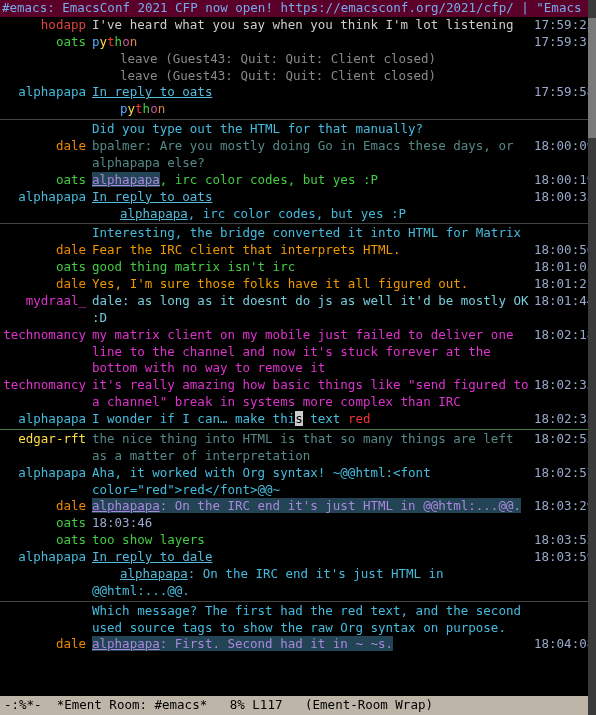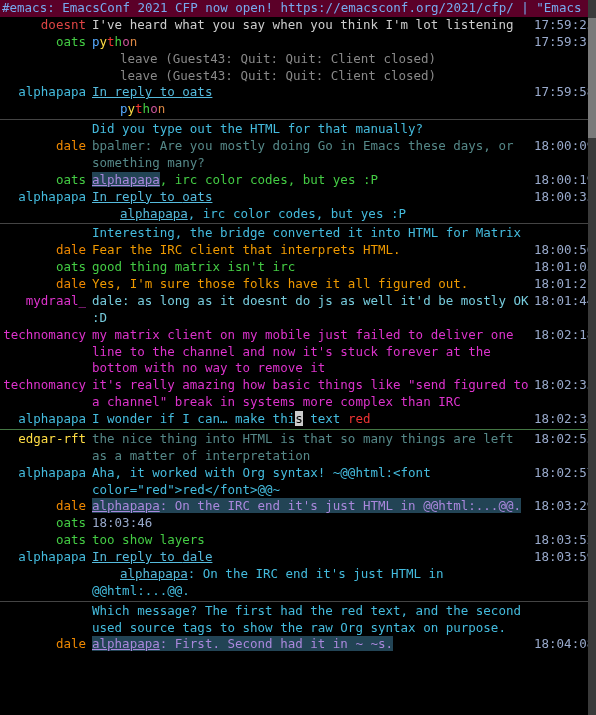--- a/index.html
+++ b/index.html
@@ -20,21 +20,21 @@
 .py .p{color:#5af}.py .y{color:#fd4}.py .t{color:#e33}.py .h{color:#4c4}.py .o{color:#c59}.py .n{color:#d84}
 .indent{padding-left:28px}
 </style>
 </head>
 <body>
 <div class="app">
 
 <div class="topic">#emacs: EmacsConf 2021 CFP now open! https://emacsconf.org/2021/cfp/ | "Emacs is a co</div>
 <div class="msgs">
       <div class="row">
-        <div class="nick" style="color: rgb(221, 68, 68);">doesnt</div>
+        <div class="nick" style="color: rgb(221, 68, 68);">hodapp</div>
         <div class="body"><span>I've heard what you say when you think I'm lot listening</span></div>
         <div class="ts">17:59:25</div>
       </div>
       <div class="row">
         <div class="nick" style="color: rgb(68, 204, 68);">oats</div>
         <div class="body"><span class="py"><span class="p">p</span><span class="y">y</span><span class="t">t</span><span class="h">h</span><span class="o">o</span><span class="n">n</span></span></div>
         <div class="ts">17:59:31</div>
       </div>
       <div class="row">
         <div class="nick"></div>
@@ -57,21 +57,21 @@
         <div class="ts"></div>
       </div>
       <div class="sep"></div>
       <div class="row">
         <div class="nick"></div>
         <div class="body"><span style="color:#4bd">Did you type out the HTML for that manually?</span></div>
         <div class="ts"></div>
       </div>
       <div class="row">
         <div class="nick" style="color: rgb(238, 136, 0);">dale</div>
-        <div class="body"><span style="color:#588">bpalmer: Are you mostly doing Go in Emacs these days, or something many?</span></div>
+        <div class="body"><span style="color:#588">bpalmer: Are you mostly doing Go in Emacs these days, or alphapapa else?</span></div>
         <div class="ts">18:00:09</div>
       </div>
       <div class="row">
         <div class="nick" style="color: rgb(68, 204, 68);">oats</div>
         <div class="body"><span class="hl u">alphapapa</span><span style="color:#4c4">, irc color codes, but yes :P</span></div>
         <div class="ts">18:00:19</div>
       </div>
       <div class="row">
         <div class="nick" style="color: rgb(68, 187, 221);">alphapapa</div>
         <div class="body"><span class="link u">In reply to </span><span class="link u">oats</span></div>
@@ -166,14 +166,15 @@
       </div>
       <div class="row">
         <div class="nick" style="color: rgb(238, 136, 0);">dale</div>
         <div class="body"><span class="hl u">alphapapa</span><span class="hl">: First. Second had it in ~ ~s.</span></div>
         <div class="ts">18:04:08</div>
       </div>
     </div>
 <div class="scroll">
   <div class="thumb" style="top: 18px; height: 120px;"></div>
 </div>
+<div class="modeline">-:%*-  *Ement Room: #emacs*   8% L117   (Ement-Room Wrap)</div>
 
 </div>
 
 </body></html>

